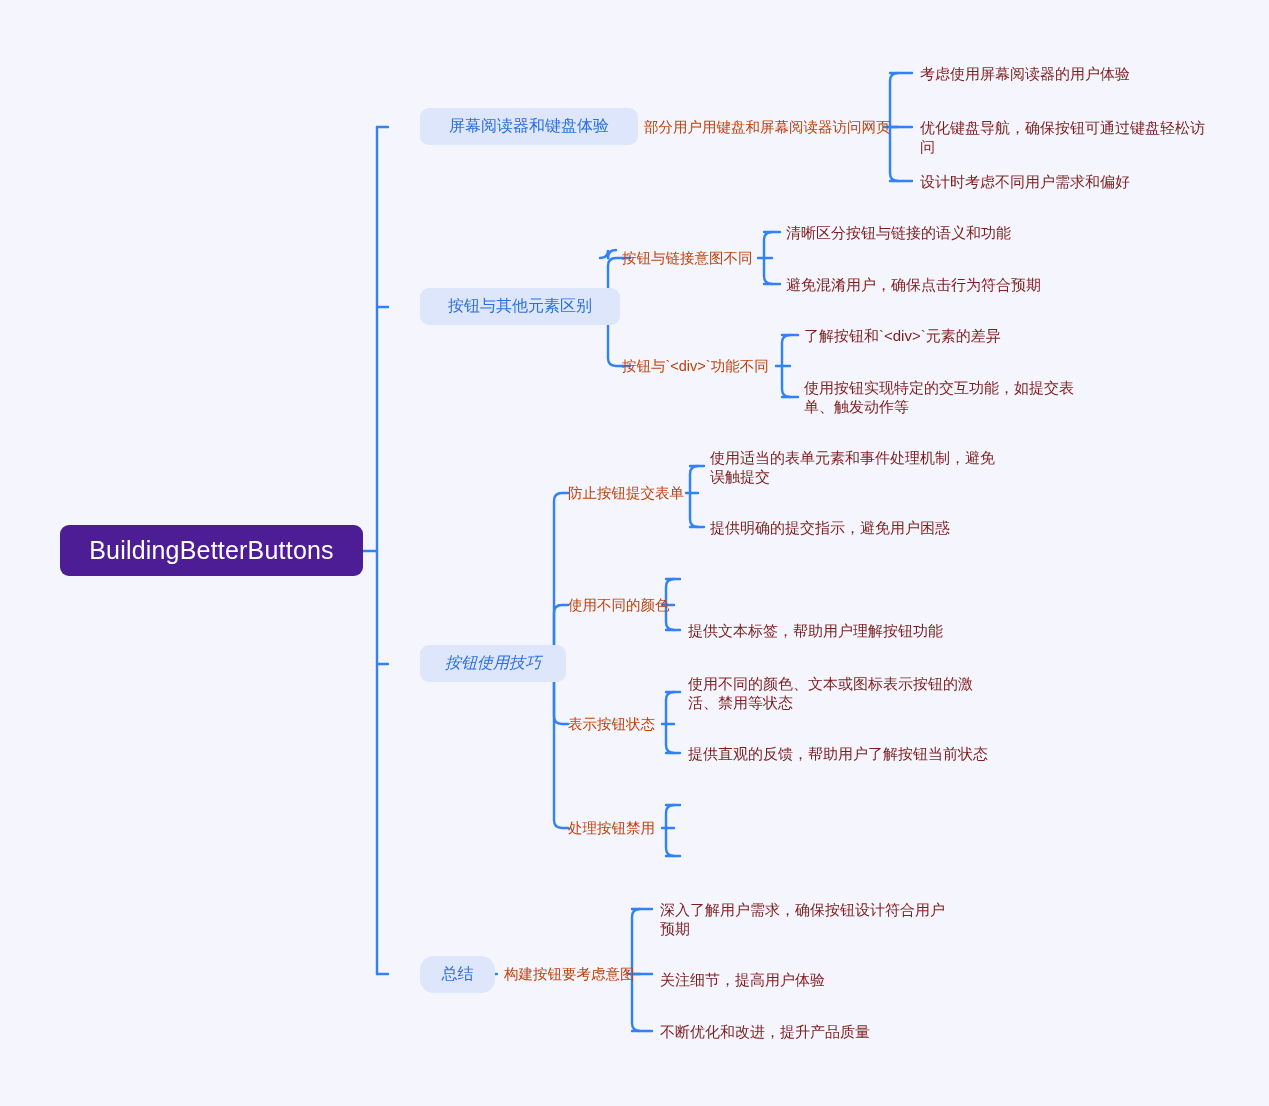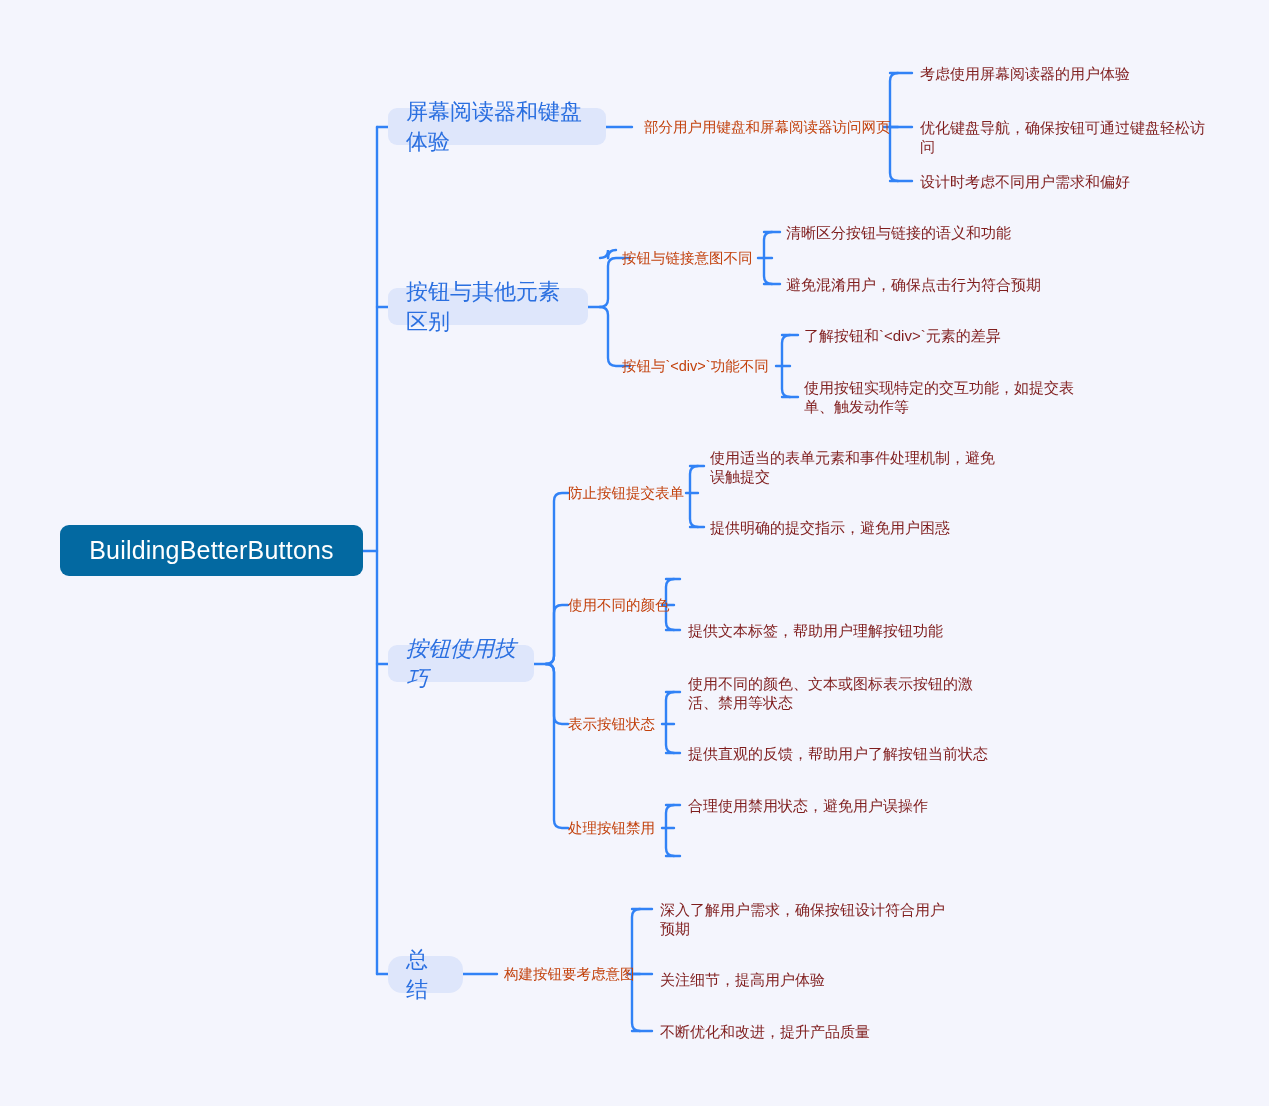--- a/index.html
+++ b/index.html
@@ -10,32 +10,32 @@
     overflow:hidden;
   }
   #canvas{position:relative;width:1269px;height:1106px;}
   #wires{position:absolute;left:0;top:0;width:1269px;height:1106px;pointer-events:none;}
 
   .node{position:absolute;box-sizing:border-box;}
 
   
   .root{
     left:60px;top:525px;width:303px;height:51px;
-    background:#0369a1;border-radius:9px;
+    background:#4c1d95;border-radius:9px;
     color:#ffffff;font-size:25px;font-weight:400;
     display:flex;align-items:center;justify-content:center;
     letter-spacing:.2px;
   }
 
   
   .pill{
     background:#dee6fb;border-radius:9px;
-    color:#2a6fe0;font-size:22px;
+    color:#2a6fe0;font-size:16px;
     display:flex;align-items:center;justify-content:center;
-    padding:0 18px;height:37px;
+    padding:0 18px;height:37px;margin-left:32px;
   }
   .pill.p1{left:388px;top:108px;width:218px;}
   .pill.p2{left:388px;top:288px;width:200px;}
   .pill.p3{left:388px;top:645px;width:146px;font-style:italic;}
   .pill.p4{left:388px;top:956px;width:75px;border-radius:14px;}
 
   
   .lvl2{
     color:#c2410c;font-size:14.5px;line-height:19px;
     white-space:nowrap;
@@ -195,23 +195,20 @@
   <div class="node leaf w4" style="left:688px;top:674px;">
     <span>使用不同的颜色、文本或图标表示按钮的激活、禁用等状态</span>
   </div>
   <div class="node leaf w4" style="left:688px;top:744px;">
     <span>提供直观的反馈，帮助用户了解按钮当前状态</span>
   </div>
 
   <div class="node lvl2" style="left:568px;top:819px;">
     <span>处理按钮禁用</span>
   </div>
-  <div class="node leaf w4" style="left:688px;top:796px;">
-    <span>合理使用禁用状态，避免用户误操作</span>
-  </div>
 
   <div class="node pill p4">
     <span>总结</span>
   </div>
   <div class="node lvl2" style="left:504px;top:965px;">
     <span>构建按钮要考虑意图</span>
   </div>
   <div class="node leaf w5" style="left:660px;top:900px;">
     <span>深入了解用户需求，确保按钮设计符合用户预期</span>
   </div>

